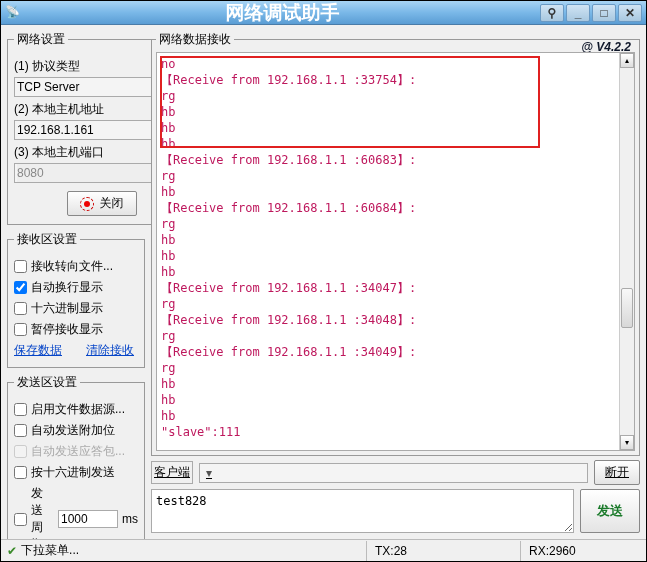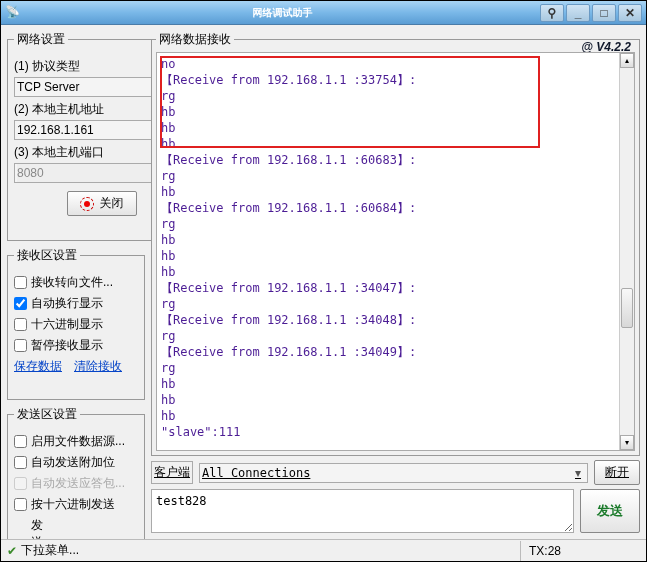--- a/index.html
+++ b/index.html
@@ -1,48 +1,48 @@
 <!DOCTYPE html>
 <html><head>
 <meta charset="utf-8">
 <style>
   * { box-sizing: border-box; margin: 0; padding: 0; }
   body { font-family: "Microsoft YaHei", Tahoma, sans-serif; font-size: 12px; background: #000; width: 647px; height: 562px; overflow: hidden; }
   .window { background: #fff; border: 1px solid #000; width: 647px; height: 562px; display: flex; flex-direction: column; }
   .titlebar { background: linear-gradient(to bottom, #a8d4f4 0%, #7ab8e8 50%, #5a9dd4 100%); height: 24px; display: flex; align-items: center; padding: 0 4px; color: #fff; font-weight: bold; border-bottom: 1px solid #4a7ca8; }
-  .titlebar .title { flex: 1; text-align: center; font-size: 10px; }
+  .titlebar .title { flex: 1; text-align: center; font-size: 19px; }
   .titlebar .tb-icon { width: 16px; height: 16px; margin-right: 4px; }
   .win-btns { display: flex; gap: 2px; }
   .win-btn { width: 24px; height: 18px; background: linear-gradient(to bottom, #d0e4f4, #a8c8e0); border: 1px solid #6a9ac4; border-radius: 2px; display: flex; align-items: center; justify-content: center; font-size: 12px; font-family: Arial; color: #333; cursor: pointer; }
   .content { flex: 1; display: flex; padding: 6px; gap: 6px; background: #f0f0f0; overflow: hidden; }
   .left-col { width: 138px; display: flex; flex-direction: column; gap: 6px; }
   .right-col { flex: 1; display: flex; flex-direction: column; gap: 4px; }
-  fieldset { border: 1px solid #999; padding: 6px 6px 24px 6px; background: #f0f0f0; font-size: 12px; }
+  fieldset { border: 1px solid #999; padding: 6px 6px 8px 6px; background: #f0f0f0; font-size: 12px; }
   legend { padding: 0 3px; font-size: 12px; }
   .field-label { font-size: 12px; margin-top: 4px; margin-bottom: 2px; }
   .field-label:first-child { margin-top: 0; }
   .combo { display: flex; border: 1px solid #aaa; background: #f4f4f4; height: 20px; align-items: center; padding: 0 2px; }
   .combo input { border: none; flex: 1; font-size: 12px; background: transparent; height: 18px; outline: none; }
   .combo .arrow { width: 14px; text-align: center; color: #555; cursor: pointer; }
   .disabled-input input { background: #eee; color: #888; }
   .btn { border: 1px solid #888; background: linear-gradient(to bottom, #fff, #e4e4e4); padding: 3px 12px; font-size: 12px; display: inline-flex; align-items: center; gap: 6px; cursor: pointer; border-radius: 2px; }
   .btn-center { text-align: center; margin-top: 8px; }
   .red-dot { width: 14px; height: 14px; display: inline-block; position: relative; }
   .red-dot::before { content: ""; position: absolute; inset: 0; border: 1px dashed #c00; border-radius: 50%; }
   .red-dot::after { content: ""; position: absolute; top: 4px; left: 4px; width: 6px; height: 6px; background: #e00; border-radius: 50%; }
   .check-row { display: flex; align-items: center; gap: 4px; margin: 4px 0; font-size: 12px; }
   .check-row input[type=checkbox] { width: 13px; height: 13px; }
   .check-row.dim { color: #aaa; }
-  .link-row { display: flex; gap: 12px; }
+  .link-row { display: flex; gap: 24px; }
   .link { color: #0645c8; text-decoration: underline; cursor: pointer; font-size: 12px; }
   .inline-num { width: 60px; border: 1px solid #aaa; height: 18px; font-size: 12px; padding: 0 2px; }
   .recv-fieldset { flex: 1; display: flex; flex-direction: column; position: relative; padding: 4px; }
   .version-tag { position: absolute; top: -8px; right: 8px; color: #0f172a; font-weight: bold; font-size: 12px; font-style: italic; }
   .recv-area { flex: 1; background: #fff; border: 1px solid #aaa; position: relative; overflow: hidden; }
-  .recv-text { position: absolute; inset: 0 15px 0 0; padding: 3px 4px; font-family: "SimSun", monospace; font-size: 12px; white-space: pre; line-height: 16px; color: #4c1d95; overflow: hidden; }
+  .recv-text { position: absolute; inset: 0 15px 0 0; padding: 3px 4px; font-family: "SimSun", monospace; font-size: 12px; white-space: pre; line-height: 16px; color: #be185d; overflow: hidden; }
   .scrollbar { position: absolute; top: 0; right: 0; bottom: 0; width: 15px; background: #f0f0f0; border-left: 1px solid #ccc; display: flex; flex-direction: column; }
   .sb-btn { height: 15px; background: linear-gradient(to bottom, #fff, #ddd); border: 1px solid #aaa; display: flex; align-items: center; justify-content: center; font-size: 8px; cursor: pointer; }
   .sb-track { flex: 1; position: relative; }
   .sb-thumb { position: absolute; left: 1px; right: 1px; top: 60%; height: 40px; background: linear-gradient(to bottom, #f8f8f8, #d8d8d8); border: 1px solid #aaa; border-radius: 2px; cursor: pointer; }
   .red-box { position: absolute; top: 3px; left: 3px; width: 380px; height: 92px; border: 2px solid #e02020; pointer-events: none; }
   .client-row { display: flex; gap: 6px; align-items: center; text-decoration: underline; }
   .client-label { font-size: 12px; padding: 2px 2px; border: 1px solid #aaa; background: #f0f0f0; }
   .client-select { flex: 1; }
   .disconnect-btn { padding: 3px 10px; }
   .send-row { display: flex; gap: 6px; }
@@ -196,21 +196,20 @@
                 <div class="sb-thumb"></div>
               </div>
             <div class="sb-btn">▾</div>
           </div>
         </div>
       </fieldset>
 
       <div class="client-row">
         <span class="client-label">客户端</span>
         <div class="combo client-select">
-          <input readonly="" style="font-family: SimSun, monospace;" value="All Connections">
           <span class="arrow">▾</span>
         </div>
         <button class="btn disconnect-btn">
             <span>断开</span>
           </button>
       </div>
 
       <div class="send-row">
         <textarea class="send-input" style="">test828</textarea>
         <button class="send-btn"><span>发送</span></button>
@@ -219,15 +218,18 @@
   </div>
 
   <div class="status-bar">
     <div class="status-left">
       <span class="st-icon">✔</span>
       <span>下拉菜单...</span>
     </div>
     <div class="status-cell" style="width:120px">
         <span>TX:28</span>
       </div>
+    <div class="status-cell" style="width:120px">
+        <span>RX:2960</span>
+      </div>
   </div>
 
 </div>
 
 </body></html>

